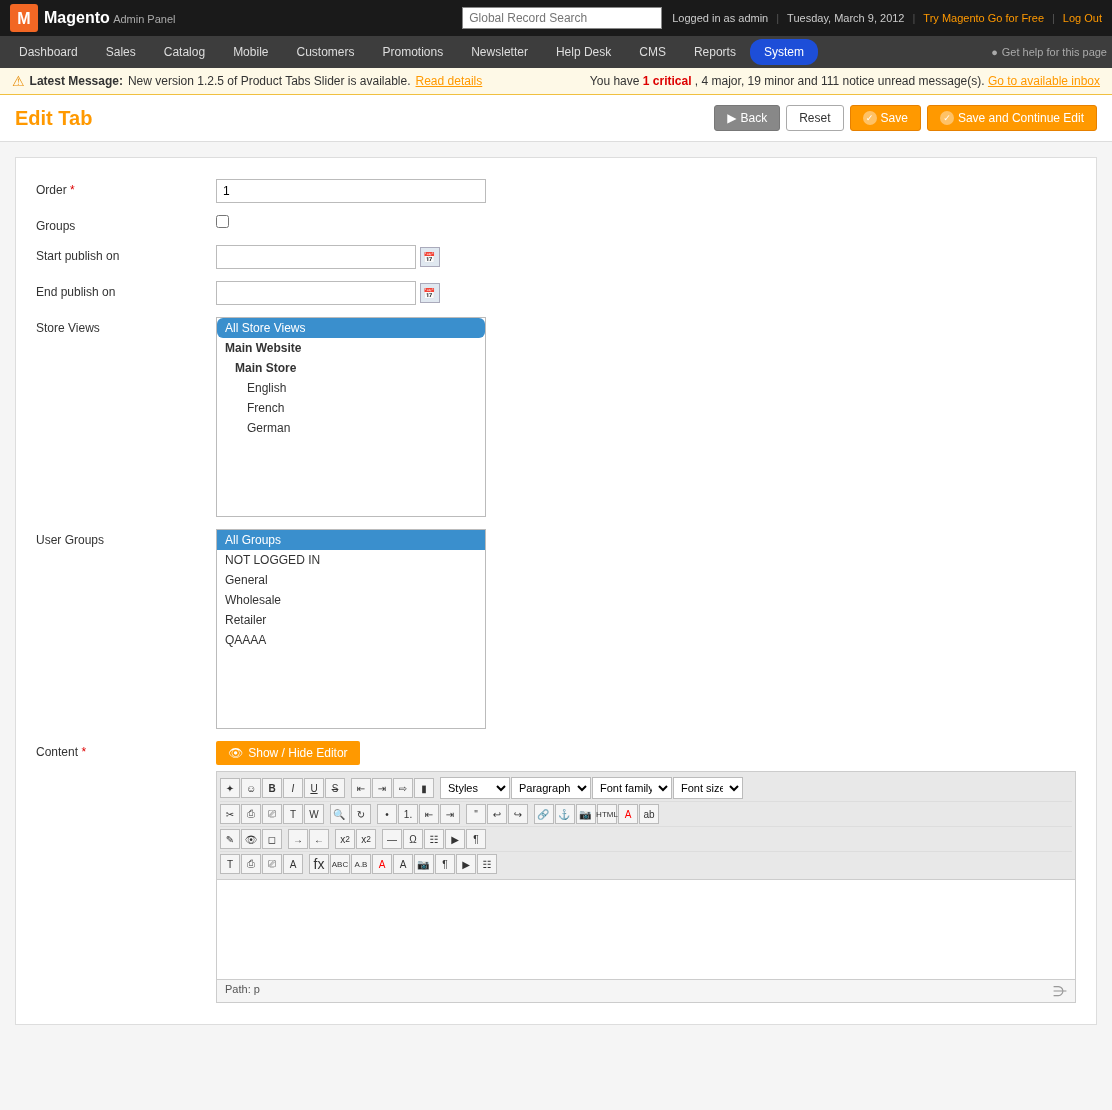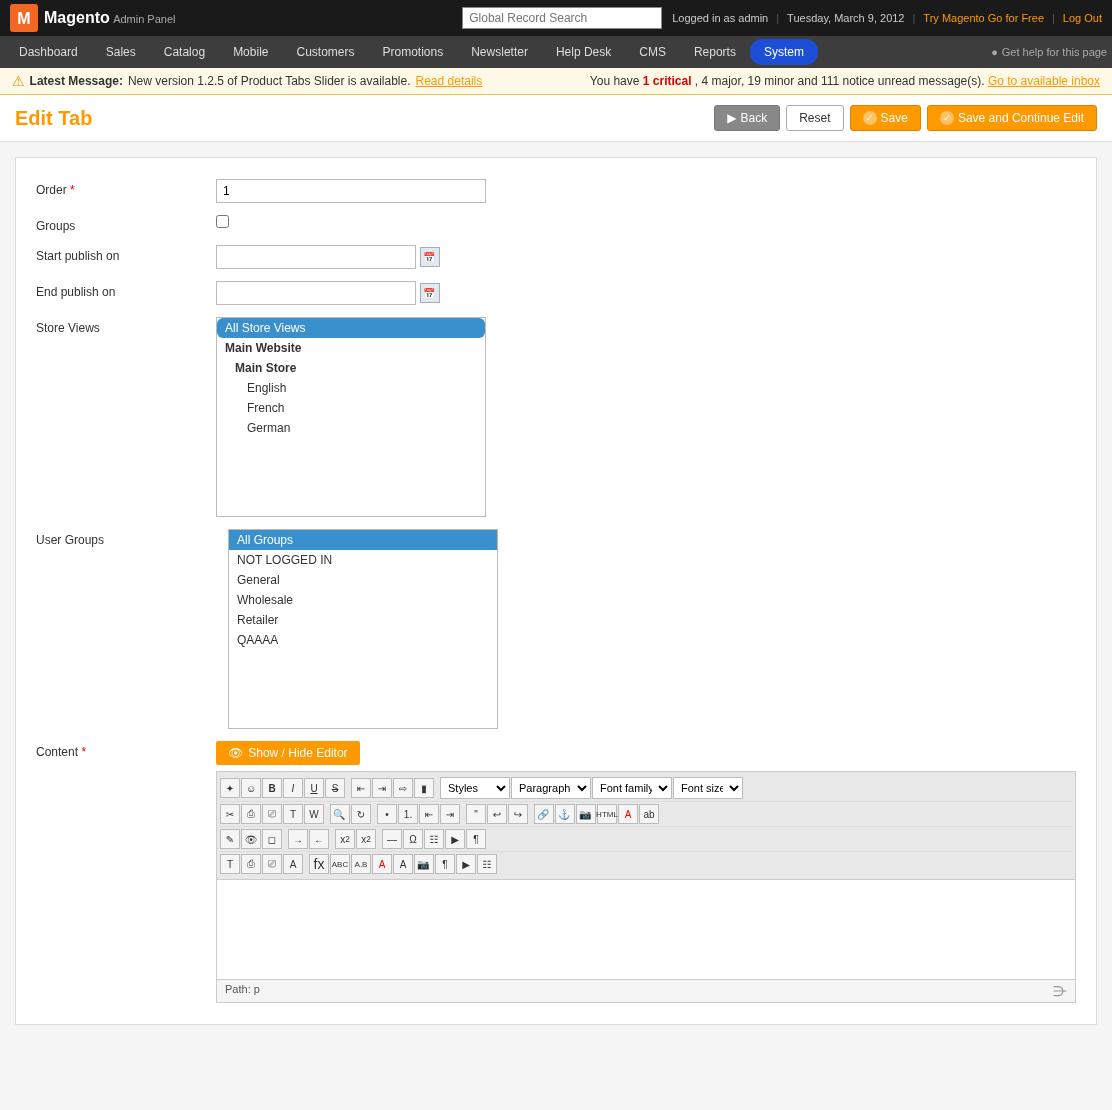--- a/index.html
+++ b/index.html
@@ -63,21 +63,21 @@
     .cal-btn { width: 20px; height: 20px; background: #e0e8f0; border: 1px solid #aab; cursor: pointer; display: flex; align-items: center; justify-content: center; font-size: 10px; }
 
     
     .store-select { width: 270px; height: 200px; border: 1px solid #bbb; overflow-y: auto; font-size: 12px; }
     .store-select .option { padding: 3px 8px; cursor: pointer; border-radius: 6px; }
     .store-select .option.selected { background: #3a8fcd; color: #fff; }
     .store-select .option.group { font-weight: bold; padding-left: 8px; }
     .store-select .option.subgroup { font-weight: bold; padding-left: 18px; }
     .store-select .option.item { padding-left: 30px; }
 
-    .user-select { width: 270px; height: 200px; border: 1px solid #bbb; overflow-y: auto; font-size: 12px; margin-left: 12px; }
+    .user-select { width: 270px; height: 200px; border: 1px solid #bbb; overflow-y: auto; font-size: 12px; }
     .user-select .option { padding: 3px 8px; cursor: pointer; }
     .user-select .option.selected { background: #3a8fcd; color: #fff; }
 
     
     .show-hide-btn { background: #f90; color: #fff; border: none; padding: 5px 12px; cursor: pointer; font-size: 12px; display: flex; align-items: center; gap: 5px; border-radius: 2px; }
     .editor-toolbar { background: #e8e8e8; border: 1px solid #ccc; padding: 3px; }
     .toolbar-row { display: flex; align-items: center; flex-wrap: wrap; gap: 1px; padding: 2px 0; border-bottom: 1px solid #ddd; }
     .toolbar-row:last-child { border-bottom: none; }
     .tb-btn { width: 20px; height: 20px; background: #f5f5f5; border: 1px solid #bbb; cursor: pointer; font-size: 10px; display: inline-flex; align-items: center; justify-content: center; color: #333; }
     .tb-sep { width: 4px; height: 20px; display: inline-block; }

